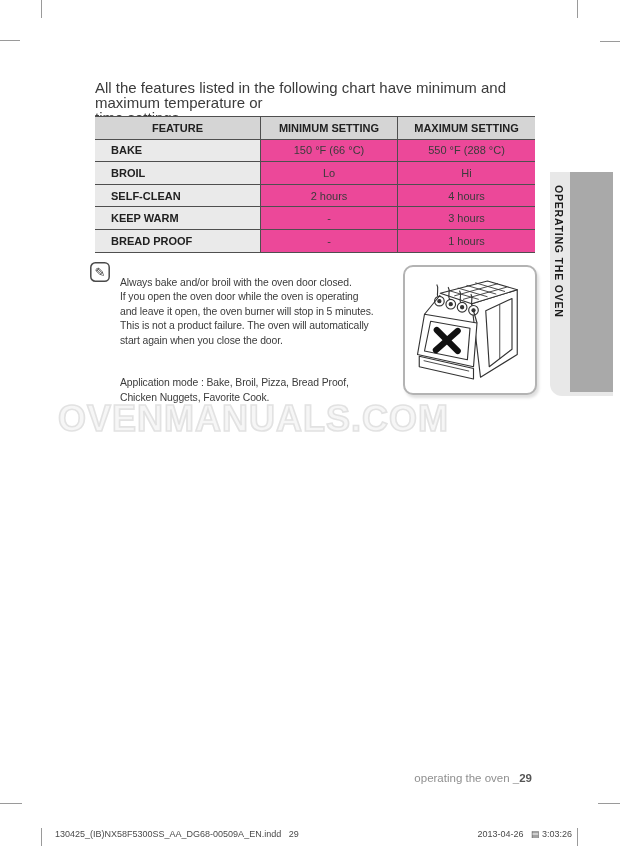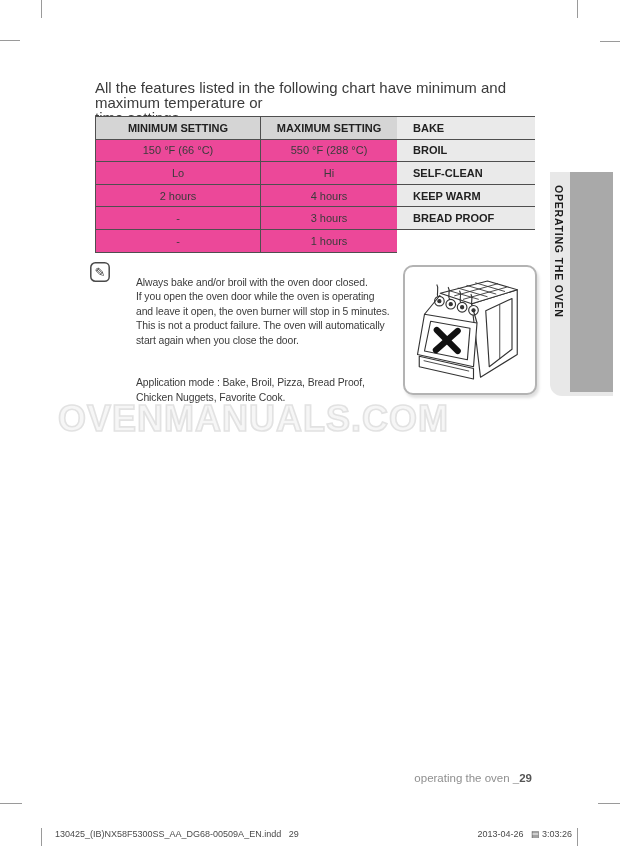--- a/index.html
+++ b/index.html
@@ -27,21 +27,21 @@
   .tbl .feat { background:#eaeaea; font-weight:bold; color:#212121;
                justify-content:flex-start; padding-left:16px; }
   .tbl .vline { border-left:1.4px solid #4f4f4f;text-align:right; }
 
   .note-icon { position:absolute; left:90px; top:262px; width:20px; height:20px; }
   .note-text {
     position:absolute; left:120px; top:261px; width:300px;
     font-size:10.4px; line-height:14.6px; letter-spacing:-0.1px;
     color:#3b3b3b; white-space:pre-line;
   }
-  .note-text p { margin:0 0 13px 16px; }
+  .note-text p { margin:0 0 13px 0; }
 
   .oven-box {
     position:absolute; left:403px; top:265px; width:134px; height:130px;
     box-sizing:border-box; border:2px solid #b3b3b3; border-radius:10px;
     background:#fff; box-shadow:2px 3px 3px rgba(0,0,0,0.13);
     display:flex; align-items:center; justify-content:center;
   }
 
   .watermark {
     position:absolute; left:58px; top:398px; width:540px; white-space:nowrap;
@@ -77,20 +77,21 @@
   <div class="crop" style="left:600px;top:41px;width:20px;height:1px;"></div>
   <div class="crop" style="left:0;top:803px;width:22px;height:1px;"></div>
   <div class="crop" style="left:598px;top:803px;width:22px;height:1px;"></div>
   <div class="crop" style="left:41px;top:828px;width:1px;height:18px;"></div>
   <div class="crop" style="left:577px;top:828px;width:1px;height:18px;"></div>
 
   <p class="intro">All the features listed in the following chart have minimum and maximum temperature or
 time settings.</p>
 
   <div class="tbl">
+    <div class="th">FEATURE</div>
     <div class="th vline">MINIMUM SETTING</div>
     <div class="th vline">MAXIMUM SETTING</div>
 
     <div class="feat">BAKE</div>
     <div class="vline">150 °F (66 °C)</div>
     <div class="vline">550 °F (288 °C)</div>
 
     <div class="feat">BROIL</div>
     <div class="vline">Lo</div>
     <div class="vline">Hi</div>

